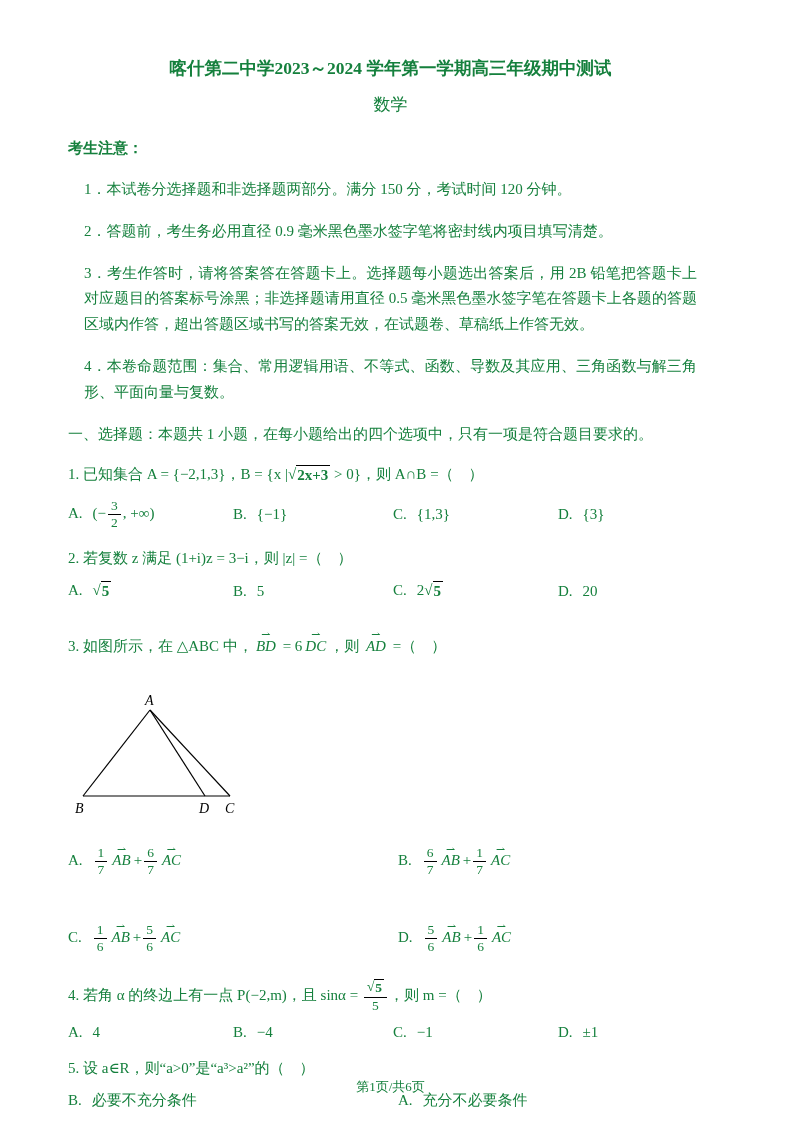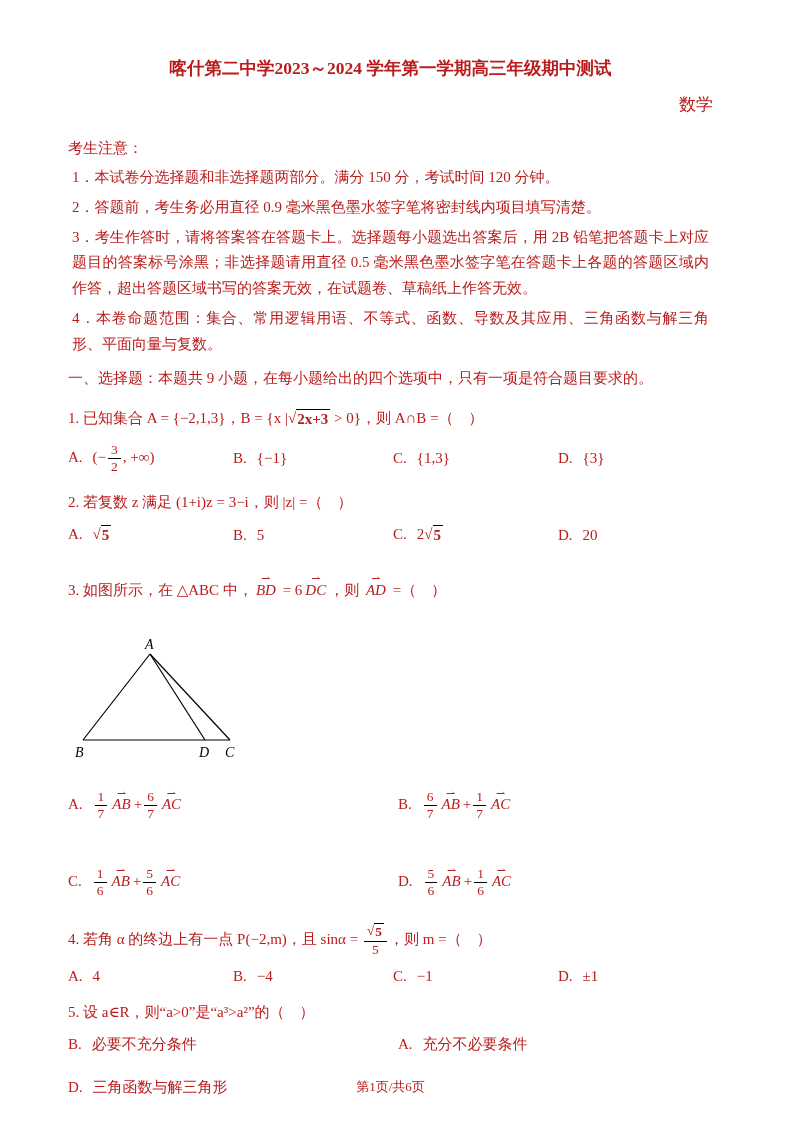--- a/index.html
+++ b/index.html
@@ -2,31 +2,31 @@
 <html><head>
 <meta charset="utf-8">
 <style>
   * { box-sizing: border-box; }
   html, body { margin: 0; padding: 0; background: #ffffff; }
   .page {
     position: relative;
     width: 773px; height: 1122px;
     margin: 0 auto;
     background: #ffffff;
-    color: #b91c1c;
+    color: #15803d;
     font-family: "Liberation Serif", "DejaVu Serif", serif;
     font-size: 15px;
     padding: 56px 70px 0 58px;
     overflow: hidden;
   }
   .title { text-align: center; font-weight: 700; font-size: 17.5px; line-height: 1.4; }
-  .subject { text-align: right; font-size: 17px; margin-top: 12px; }
+  .subject { text-align: center; font-size: 17px; margin-top: 12px; }
   .notice { margin-top: 20px; }
-  .notice-heading { font-weight: 400; line-height: 1.7; }
-  .notice-item { margin: 4px; line-height: 1.72; text-align: justify; }
+  .notice-heading { font-weight: 700; line-height: 1.7; }
+  .notice-item { margin: 16px; line-height: 1.72; text-align: justify; }
   .section-heading { margin-top: 8px; line-height: 1.7; }
   .question { margin-top: 15px; }
   .q-stem { line-height: 1.7; }
   .opts { display: grid; margin-top: 10px; align-items: center; }
   .cols4 { grid-template-columns: 165px 160px 165px auto; }
   .cols2 { grid-template-columns: 330px auto; row-gap: 24px; }
   .opt { white-space: nowrap; }
   .opt-label { margin-right: 10px; }
   
   .frac { display: inline-flex; flex-direction: column; align-items: center;
@@ -57,21 +57,21 @@
   <div class="subject">数学</div>
 
   <div class="notice">
     <div class="notice-heading">考生注意：</div>
     <p class="notice-item">1．本试卷分选择题和非选择题两部分。满分 150 分，考试时间 120 分钟。</p>
     <p class="notice-item">2．答题前，考生务必用直径 0.9 毫米黑色墨水签字笔将密封线内项目填写清楚。</p>
     <p class="notice-item">3．考生作答时，请将答案答在答题卡上。选择题每小题选出答案后，用 2B 铅笔把答题卡上对应题目的答案标号涂黑；非选择题请用直径 0.5 毫米黑色墨水签字笔在答题卡上各题的答题区域内作答，超出答题区域书写的答案无效，在试题卷、草稿纸上作答无效。</p>
     <p class="notice-item">4．本卷命题范围：集合、常用逻辑用语、不等式、函数、导数及其应用、三角函数与解三角形、平面向量与复数。</p>
   </div>
 
-  <div class="section-heading">一、选择题：本题共 9 小题，在每小题给出的四个选项中，只有一项是符合题目要求的。</div>
+  <div class="section-heading">一、选择题：本题共 1 小题，在每小题给出的四个选项中，只有一项是符合题目要求的。</div>
 
   <div class="question">
     <div class="q-stem"><span>1. 已知集合 </span><span>A = {−2,1,3}，B = {x |</span><span class="sqrt">
           <span class="radicand">2x+3</span>
         </span><span> &gt; 0}，则 A∩B =（　）</span></div>
     <div class="opts cols4">
       <div class="opt"><span class="opt-label">A.</span><span>(−</span><span class="frac">
             <span class="num">3</span>
             <span class="den">2</span>
           </span><span>, +∞)</span></div>

